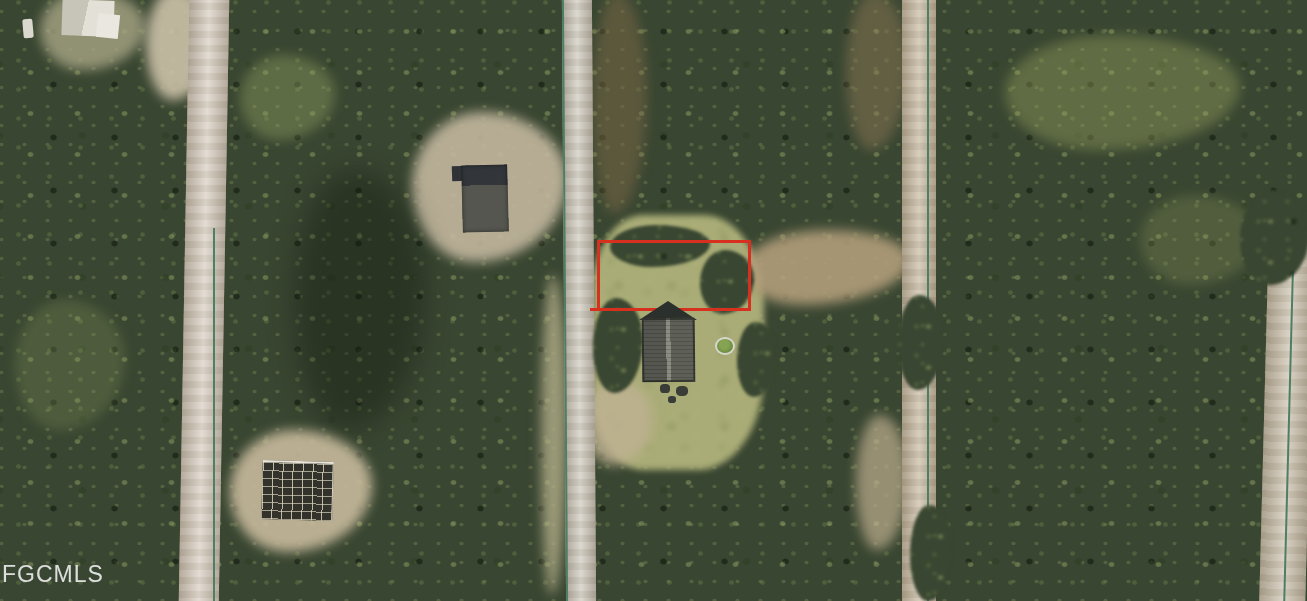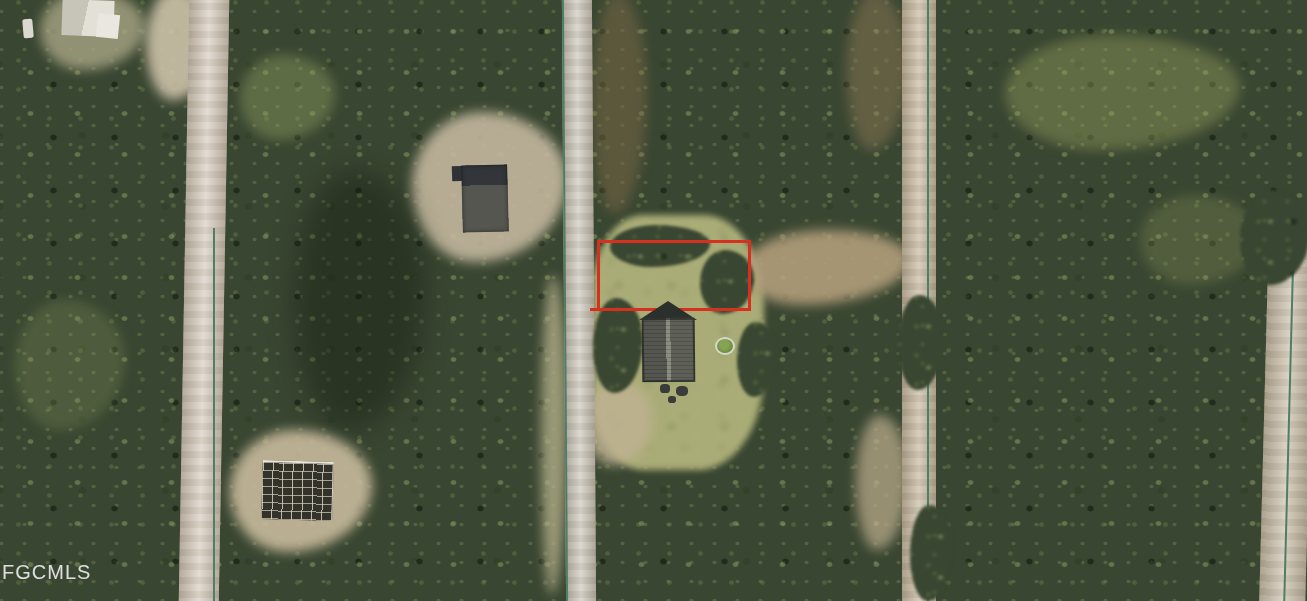--- a/index.html
+++ b/index.html
@@ -63,21 +63,21 @@
   .deck-spot{position:absolute;z-index:6;background:#3a3c38;border-radius:40%;}
   #pool-rim{position:absolute;z-index:6;border-radius:50%;background:#d6d7cc;}
   #pool-water{position:absolute;inset:2px;border-radius:50%;
     background:radial-gradient(circle at 45% 40%, #86a352 0 35%, var(--poolWater,#66883e) 75%);}
   
   #lot-boundary{position:absolute;z-index:5;box-sizing:border-box;
     border:3px solid var(--boundary,#d8301f);background:transparent;}
   #lot-boundary-tail{position:absolute;z-index:5;background:var(--boundary,#d8301f);}
   
   #watermark{position:absolute;z-index:10;left:2px;top:561px;
-    font-size:20px;letter-spacing:1px;font-weight:400;
+    font-size:23px;letter-spacing:1px;font-weight:400;
     color:var(--watermarkColor,rgba(255,255,255,.82));
     text-shadow:0 0 2px rgba(90,90,90,.35);}
 </style>
 </head>
 <body>
 
 <div id="stage">
 
   <div id="base" class="forest"></div>
 

